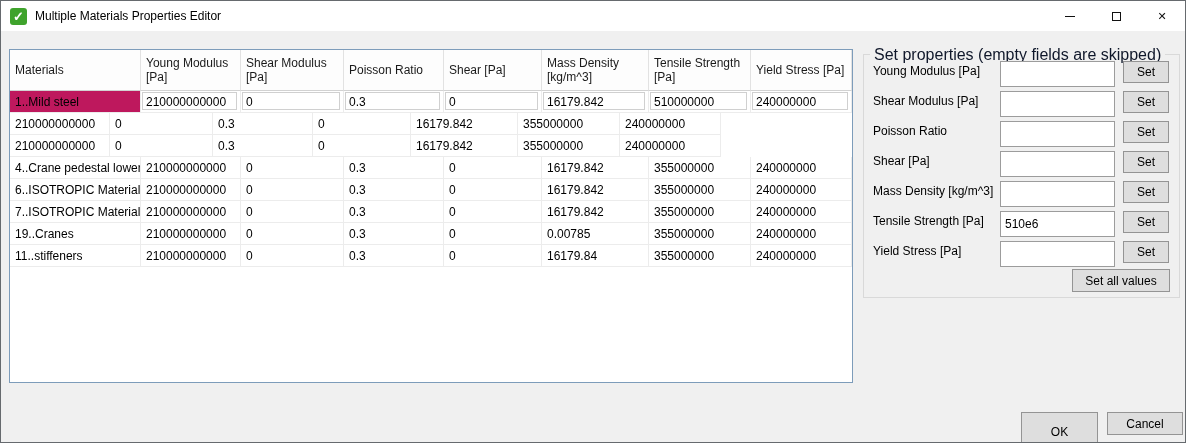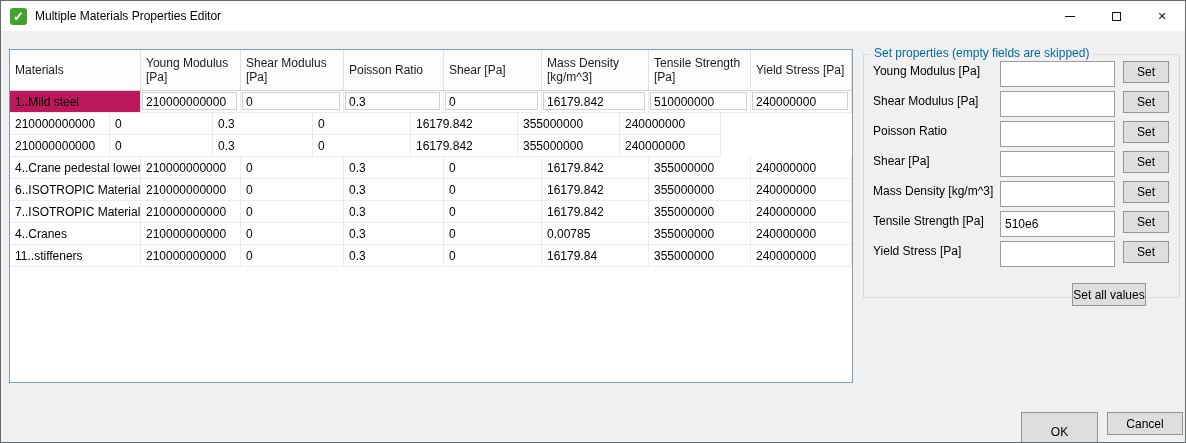--- a/index.html
+++ b/index.html
@@ -44,35 +44,35 @@
   }
   .c0{width:131px}.c1{width:100px}.c2{width:103px}.c3{width:100px}
   .c4{width:98px}.c5{width:107px}.c6{width:102px}.c7{width:101px}
   
   .groupbox {
     position:absolute; left:862px; top:53px; width:317px; height:244px;
     border:1px solid #d9d9d9;
   }
   .legend {
     position:absolute; top:-9px; left:6px; background:#f0f0f0; padding:0 4px;
-    font-size:12px; color:#0369a1; white-space:nowrap;
+    font-size:16px; color:#0f172a; white-space:nowrap;
   }
   .prow { position:absolute; left:0; width:100%; height:22px; }
   .plabel { position:absolute; left:9px; top:3px; font-size:12px; color:#000; white-space:nowrap; }
   .pinput {
     position:absolute; left:136px; top:0; width:115px; height:22px;
     border:1px solid #9c9c9c; background:#fff; font-family:"Liberation Sans",sans-serif;
     font-size:12px; padding:12px 4px; outline:none;
   }
   .btn {
     background:#dedede; border:1px solid #949494; font-family:Liberation Sans, sans-serif;
     font-size:12px; color:#000; display:flex; align-items:center; justify-content:center;
   }
   .set-btn { position:absolute; left:259px; top:0; width:46px; height:22px; }
-  .setall-btn { position:absolute; left:208px; top:228px; width:74px; height:23px; }
+  .setall-btn { position:absolute; left:208px; top:214px; width:98px; height:23px; }
   
   .ok-btn { position:absolute; left:1020px; top:411px; width:77px; height:39px; }
   .cancel-btn { position:absolute; left:1106px; top:411px; width:76px; height:23px; }
 </style>
 </head>
 <body>
 
 <div class="window">
 
   <div class="titlebar">
@@ -153,21 +153,21 @@
           <div class="cell c0">7..ISOTROPIC Material</div>
           <div class="cell c1">210000000000</div>
           <div class="cell c2">0</div>
           <div class="cell c3">0.3</div>
           <div class="cell c4">0</div>
           <div class="cell c5">16179.842</div>
           <div class="cell c6">355000000</div>
           <div class="cell c7">240000000</div>
         </div>
         <div class="trow">
-          <div class="cell c0">4..Cranes</div>
+          <div class="cell c0">19..Cranes</div>
           <div class="cell c1">210000000000</div>
           <div class="cell c2">0</div>
           <div class="cell c3">0.3</div>
           <div class="cell c4">0</div>
           <div class="cell c5">0.00785</div>
           <div class="cell c6">355000000</div>
           <div class="cell c7">240000000</div>
         </div>
         <div class="trow">
           <div class="cell c0">11..stiffeners</div>

